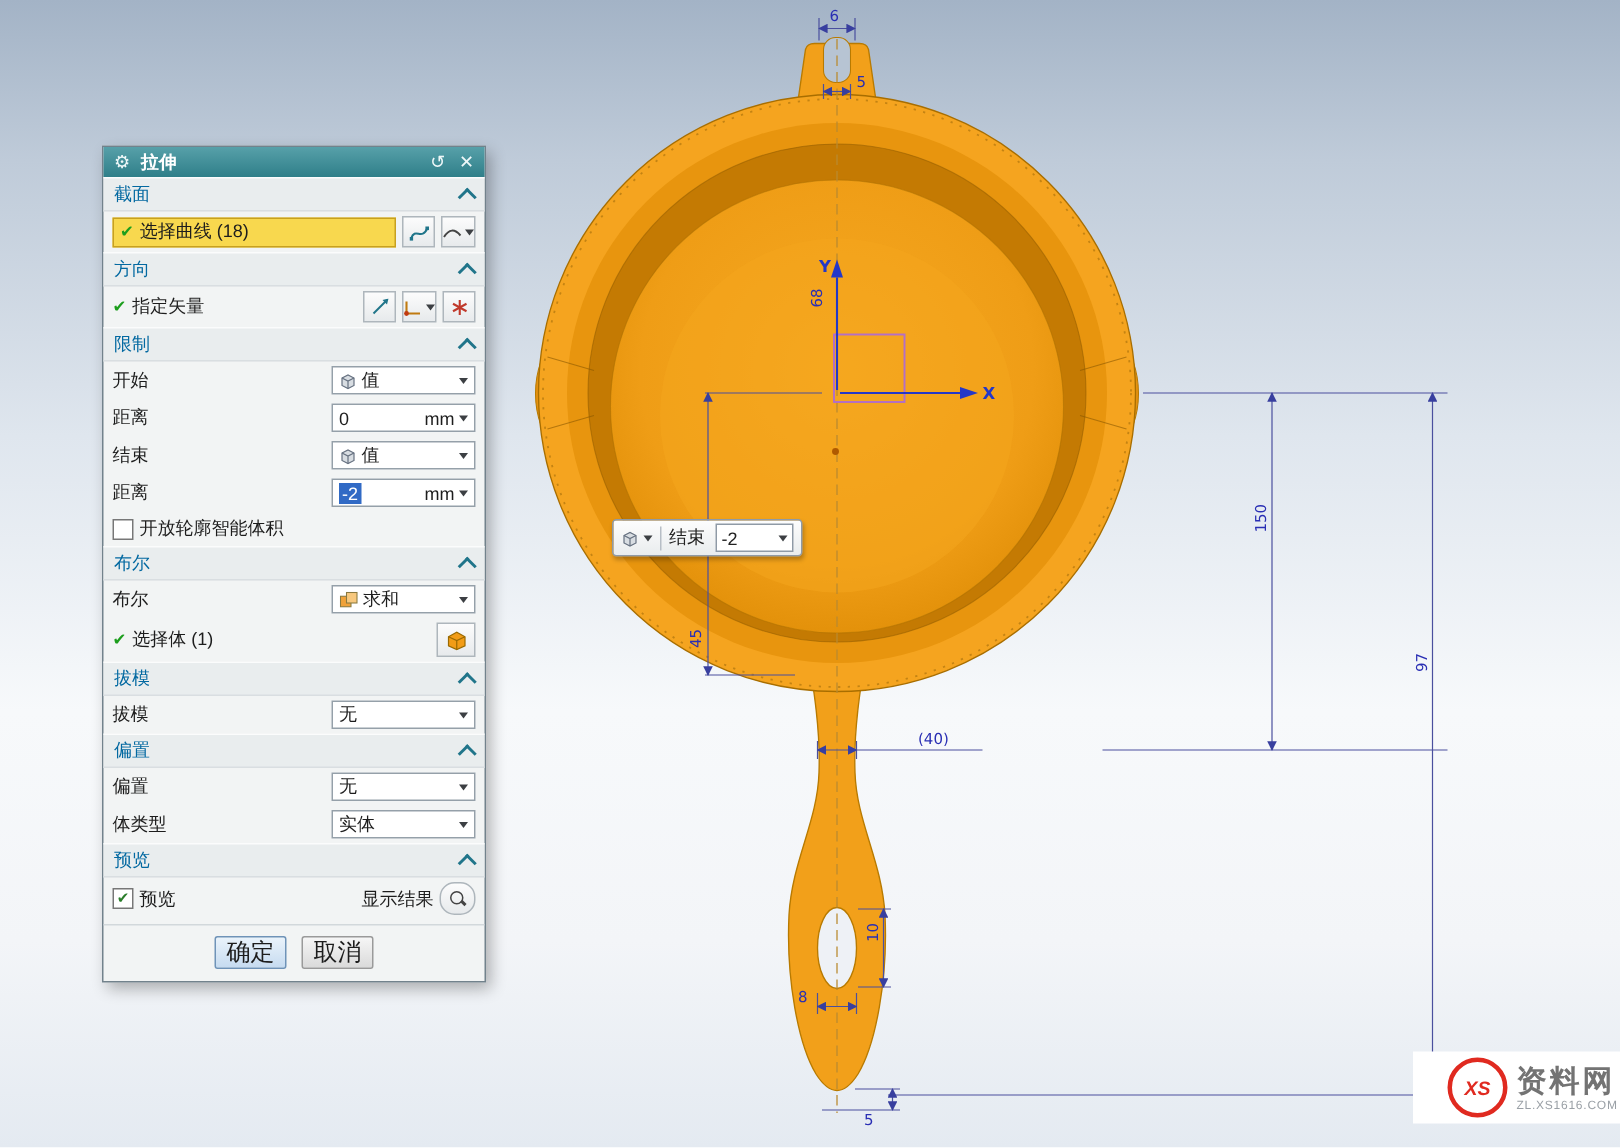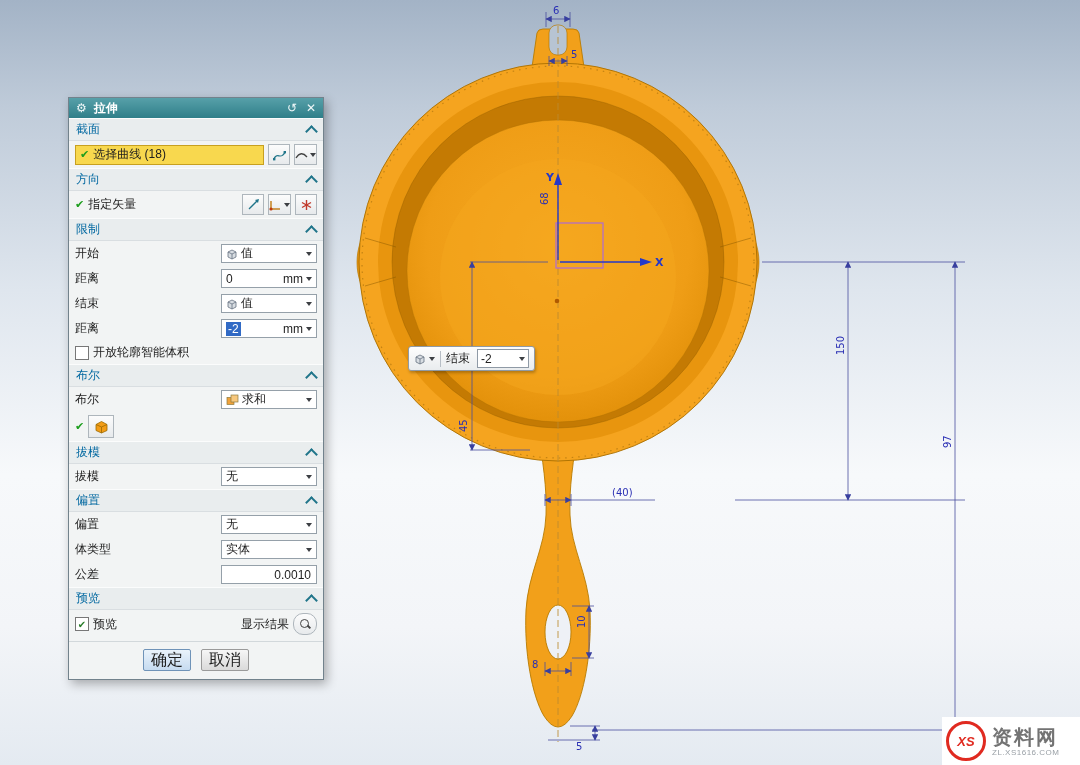--- a/index.html
+++ b/index.html
@@ -49,22 +49,22 @@
     display:flex;align-items:center;justify-content:flex-end;padding:0 5px;}
   .footer{display:flex;justify-content:center;gap:10px;padding:7px 0 8px;border-top:1px solid #d2d8db;margin-top:3px;}
   .btn{min-width:46px;height:20px;display:flex;align-items:center;justify-content:center;
     font-size:16px;border-radius:2px;cursor:pointer;}
   .btn.ok{background:linear-gradient(#eaf3fb,#c6dbf0);border:1px solid #6f93b8;}
   .btn.cancel{background:linear-gradient(#f6f6f6,#dadada);border:1px solid #9a9a9a;}
   .mag{position:relative;width:12px;height:12px;}
   .mag::before{content:"";position:absolute;left:1px;top:1px;width:7px;height:7px;border:1.5px solid #444;border-radius:50%;}
   .mag::after{content:"";position:absolute;left:8px;top:8px;width:4px;height:1.8px;background:#444;transform:rotate(45deg);}
   
-  .wm{position:absolute;right:0;bottom:0;width:138px;height:48px;z-index:4;background:#fff;
-    display:flex;align-items:center;gap:6px;padding-left:4px;box-sizing:border-box;}
+  .wm{position:absolute;right:0;bottom:16px;width:138px;height:48px;z-index:4;background:#fff;
+    display:flex;align-items:center;gap:6px;padding-left:23px;box-sizing:border-box;}
   .wm-logo{width:34px;height:34px;border:3px solid #e02a20;border-radius:50%;display:flex;
     align-items:center;justify-content:center;color:#e02a20;font-weight:bold;font-style:italic;font-size:13px;}
   .wm-name{color:#737373;font-size:20px;font-weight:bold;letter-spacing:2px;line-height:1.1;}
   .wm-url{color:#9aa0a6;font-size:8px;letter-spacing:.5px;}
 </style>
 </head>
 <body>
 
 <div id="stage">
 
@@ -309,20 +309,21 @@
         <svg width="13" height="12" viewBox="0 0 13 12">
           <rect x="1" y="3.5" width="7" height="7" fill="#f0a23a" stroke="#8a7a40" stroke-width="0.7"></rect>
           <rect x="5" y="1" width="7" height="7" fill="#f7c87e" stroke="#8a7a40" stroke-width="0.7"></rect>
         </svg>
         <span class="val">求和</span>
         <span class="caret"></span>
       </div>
     </div>
     <div class="row">
       <span class="gcheck">✔</span>
+      <span class="lbl">选择体 (1)</span>
       <div class="ibtn" style="width:24px;height:21px;">
         <svg width="15" height="14" viewBox="0 0 15 14">
           <path d="M2 4.5 L7.5 1.5 L13 4.5 L13 10.5 L7.5 13 L2 10.5 Z" fill="#f29c16" stroke="#9a6a00" stroke-width="0.8"></path>
           <path d="M2 4.5 L7.5 7 L13 4.5 M7.5 7 L7.5 13" stroke="#9a6a00" stroke-width="0.8" fill="none"></path>
         </svg>
       </div>
     </div>
 
     <div class="ghdr">
       <span>拔模</span>
@@ -346,26 +347,20 @@
         <span class="val">无</span>
         <span class="caret"></span>
       </div>
     </div>
 
     <div class="row">
       <span class="lbl">体类型</span>
       <div class="dd">
         <span class="val">实体</span>
         <span class="caret"></span>
-      </div>
-    </div>
-    <div class="row">
-      <span class="lbl">公差</span>
-      <div class="numfield">
-        <span>0.0010</span>
       </div>
     </div>
 
     <div class="ghdr">
       <span>预览</span>
       <span class="chev"></span>
     </div>
     <div class="row">
       <span class="cb">✔</span>
       <span class="lbl">预览</span>

